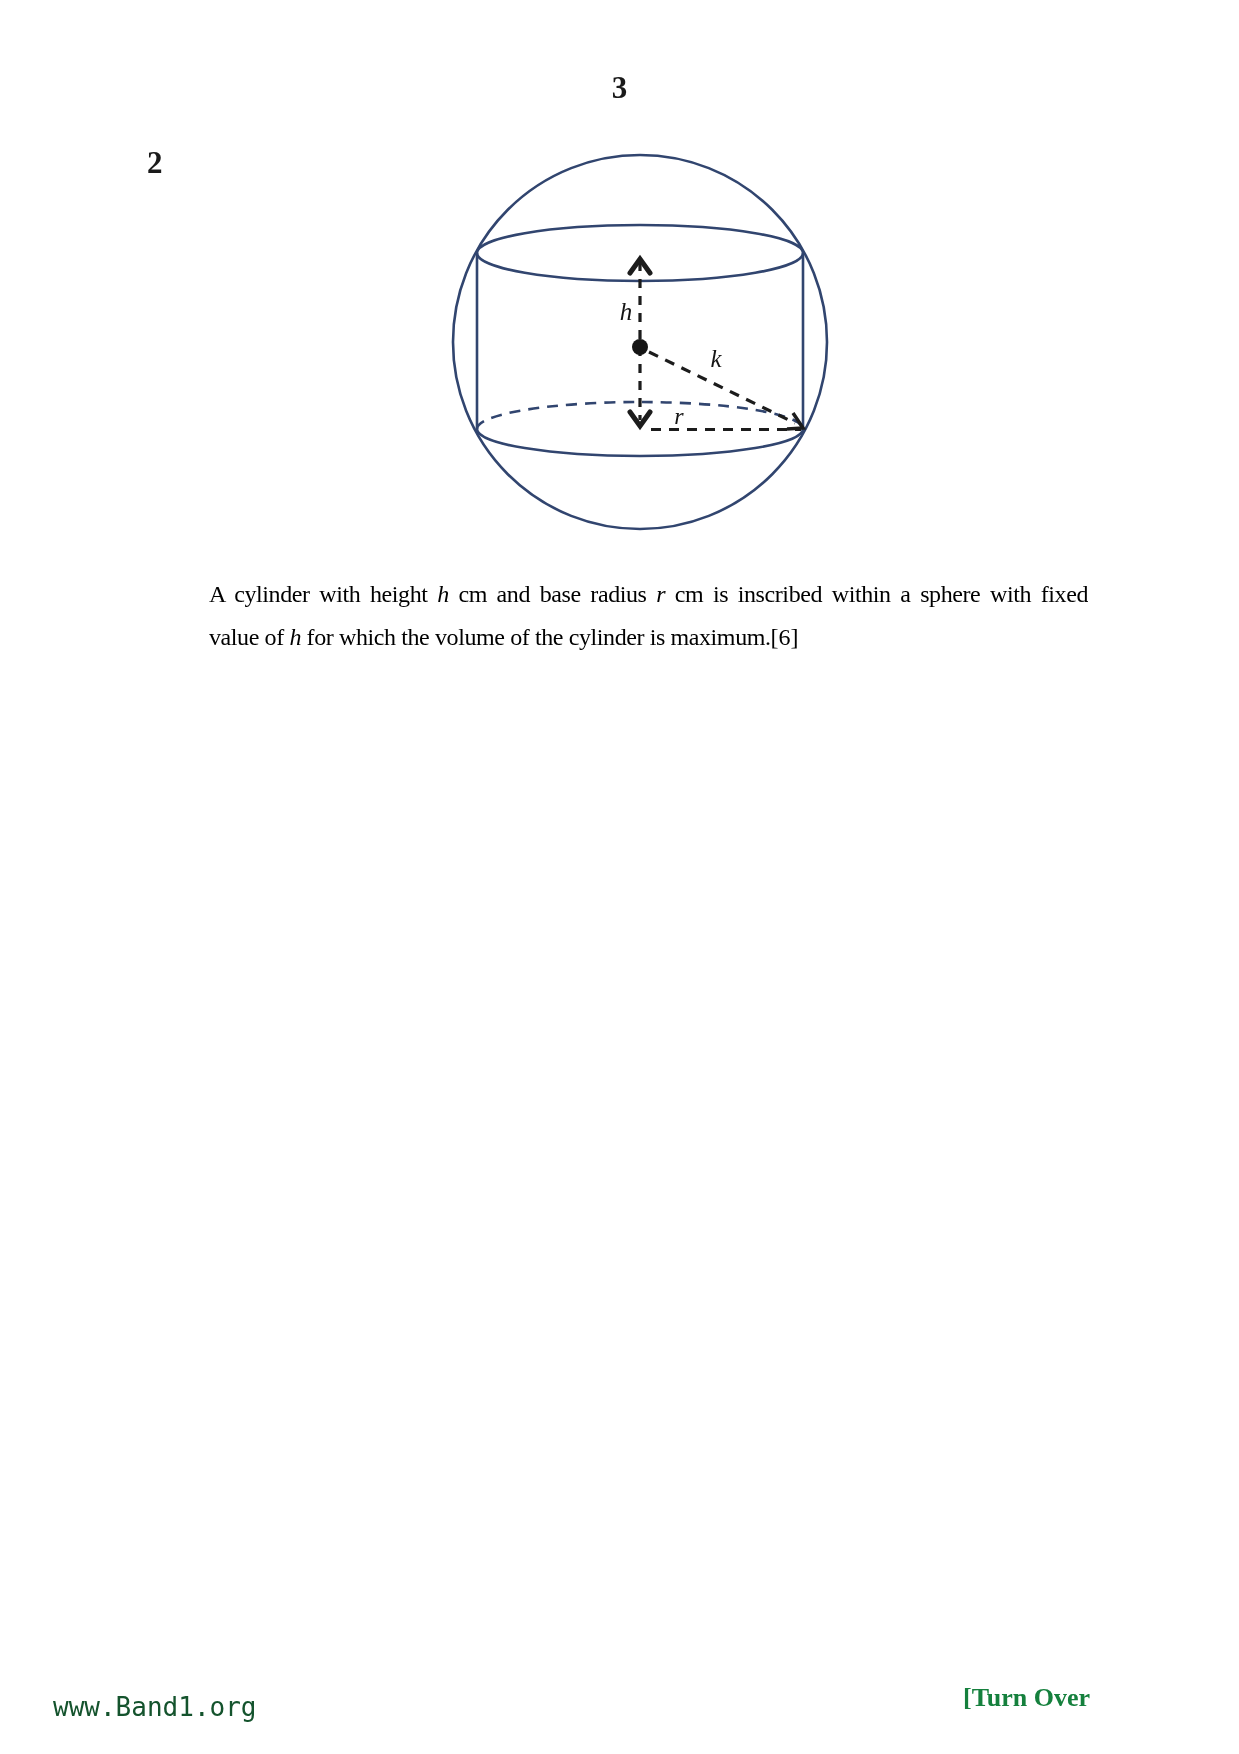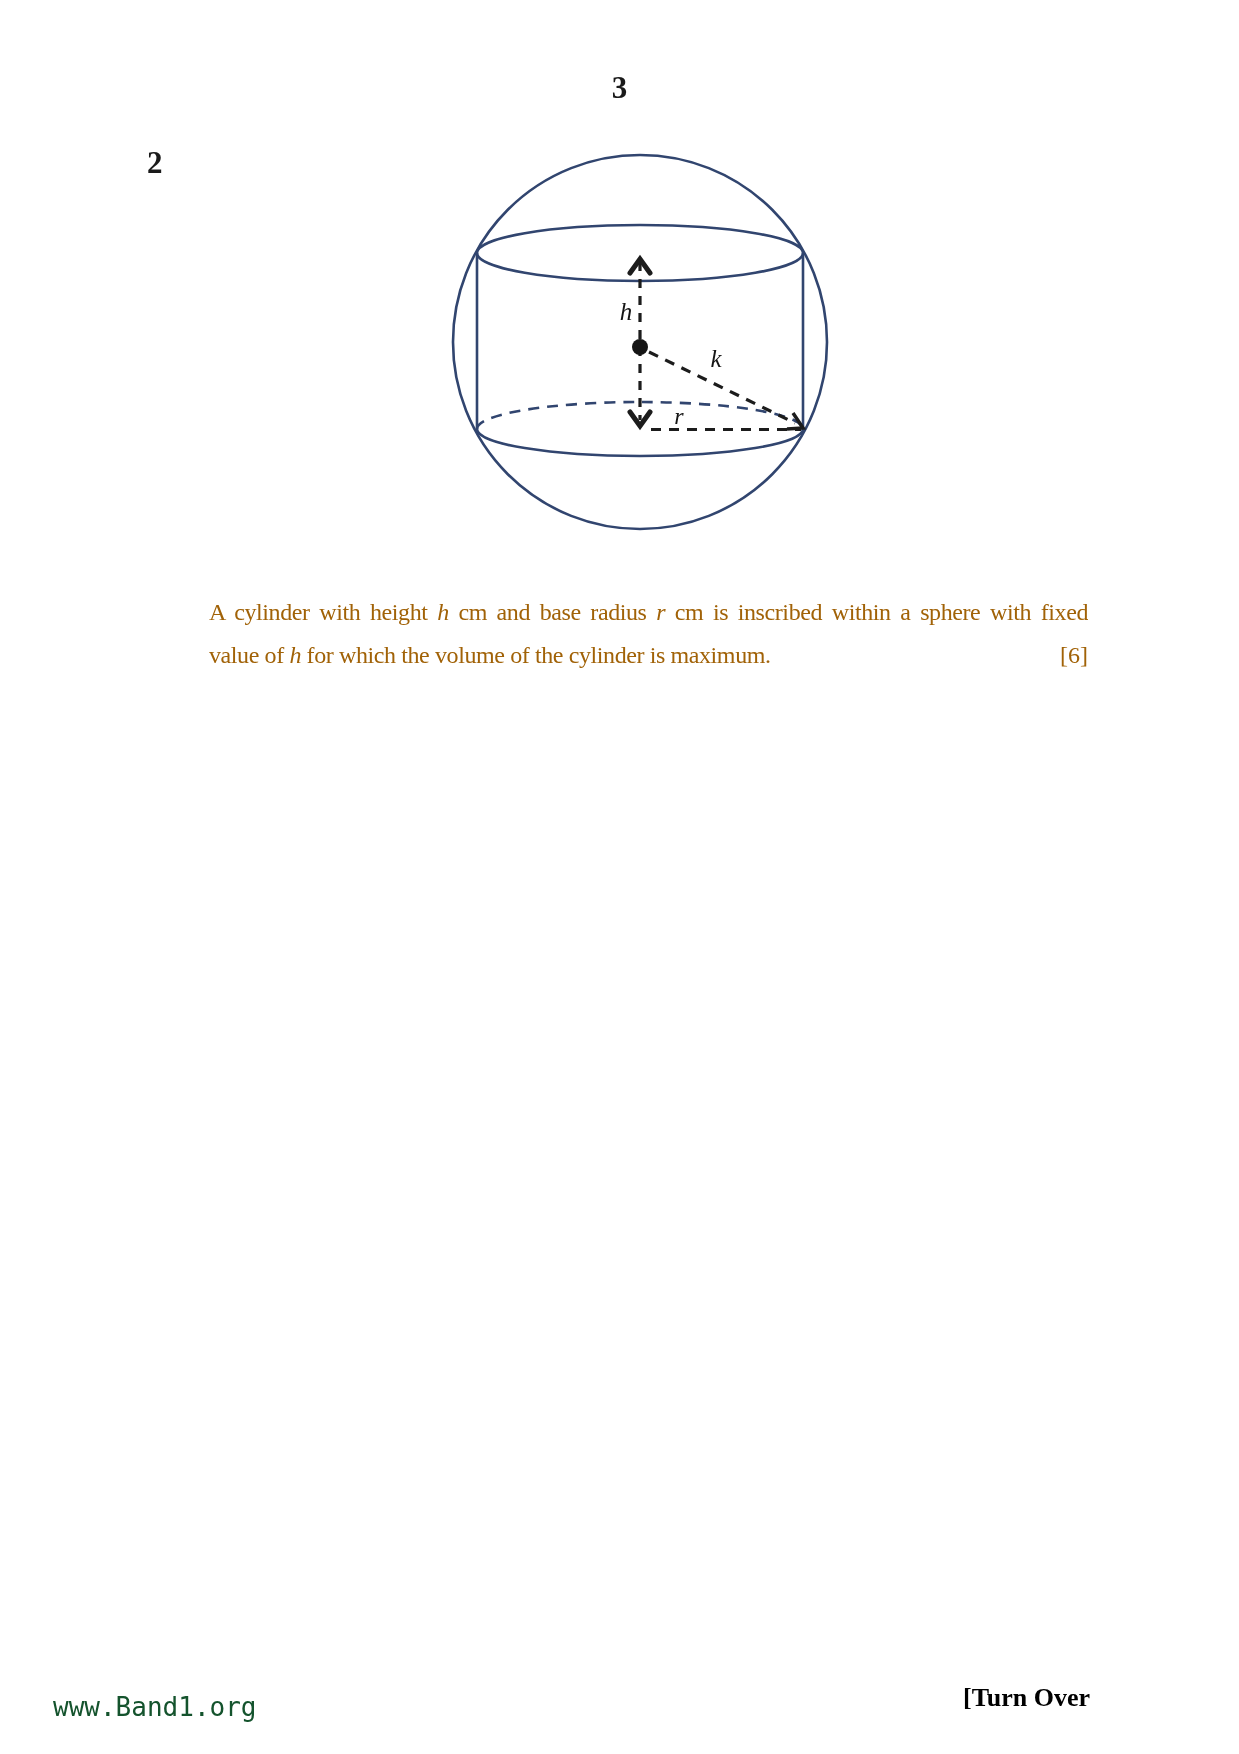--- a/index.html
+++ b/index.html
@@ -28,50 +28,48 @@
     position: absolute;
     left: 420px; top: 140px;
     width: 440px; height: 412px;
   }
   .question-text {
     position: absolute;
     left: 209px; top: 573px;
     width: 879px;
     font-size: 24px;
     letter-spacing: -0.4px;
-    color: #a16207;
-    margin-top: 18px;
+    color: #000000;
   }
   .q-line {
     height: 43px; line-height: 43px;
     text-align: justify;
     text-align-last: justify;
     white-space: nowrap;
     overflow: hidden;
   }
   .q-line-last {
     height: 43px; line-height: 43px;
     display: flex;
-    justify-content: space-between;
     white-space: nowrap;
   }
   .var { font-style: italic; }
   .marks { letter-spacing: 0; }
   .footer-website {
     position: absolute;
     left: 53px; top: 1692px;
     font-family: "DejaVu Sans Mono", "Liberation Mono", monospace;
     font-size: 26px;
     color: #14532d;
   }
   .footer-turnover {
     position: absolute;
     right: 149px; top: 1683px;
     font-size: 26px; font-weight: bold;
-    color: #000000;
+    color: #15803d;
   }
   svg text {
     font-family: "Liberation Serif", "DejaVu Serif", serif;
     font-style: italic;
     fill: #151515;
   }
 </style>
 </head>
 <body>
 

